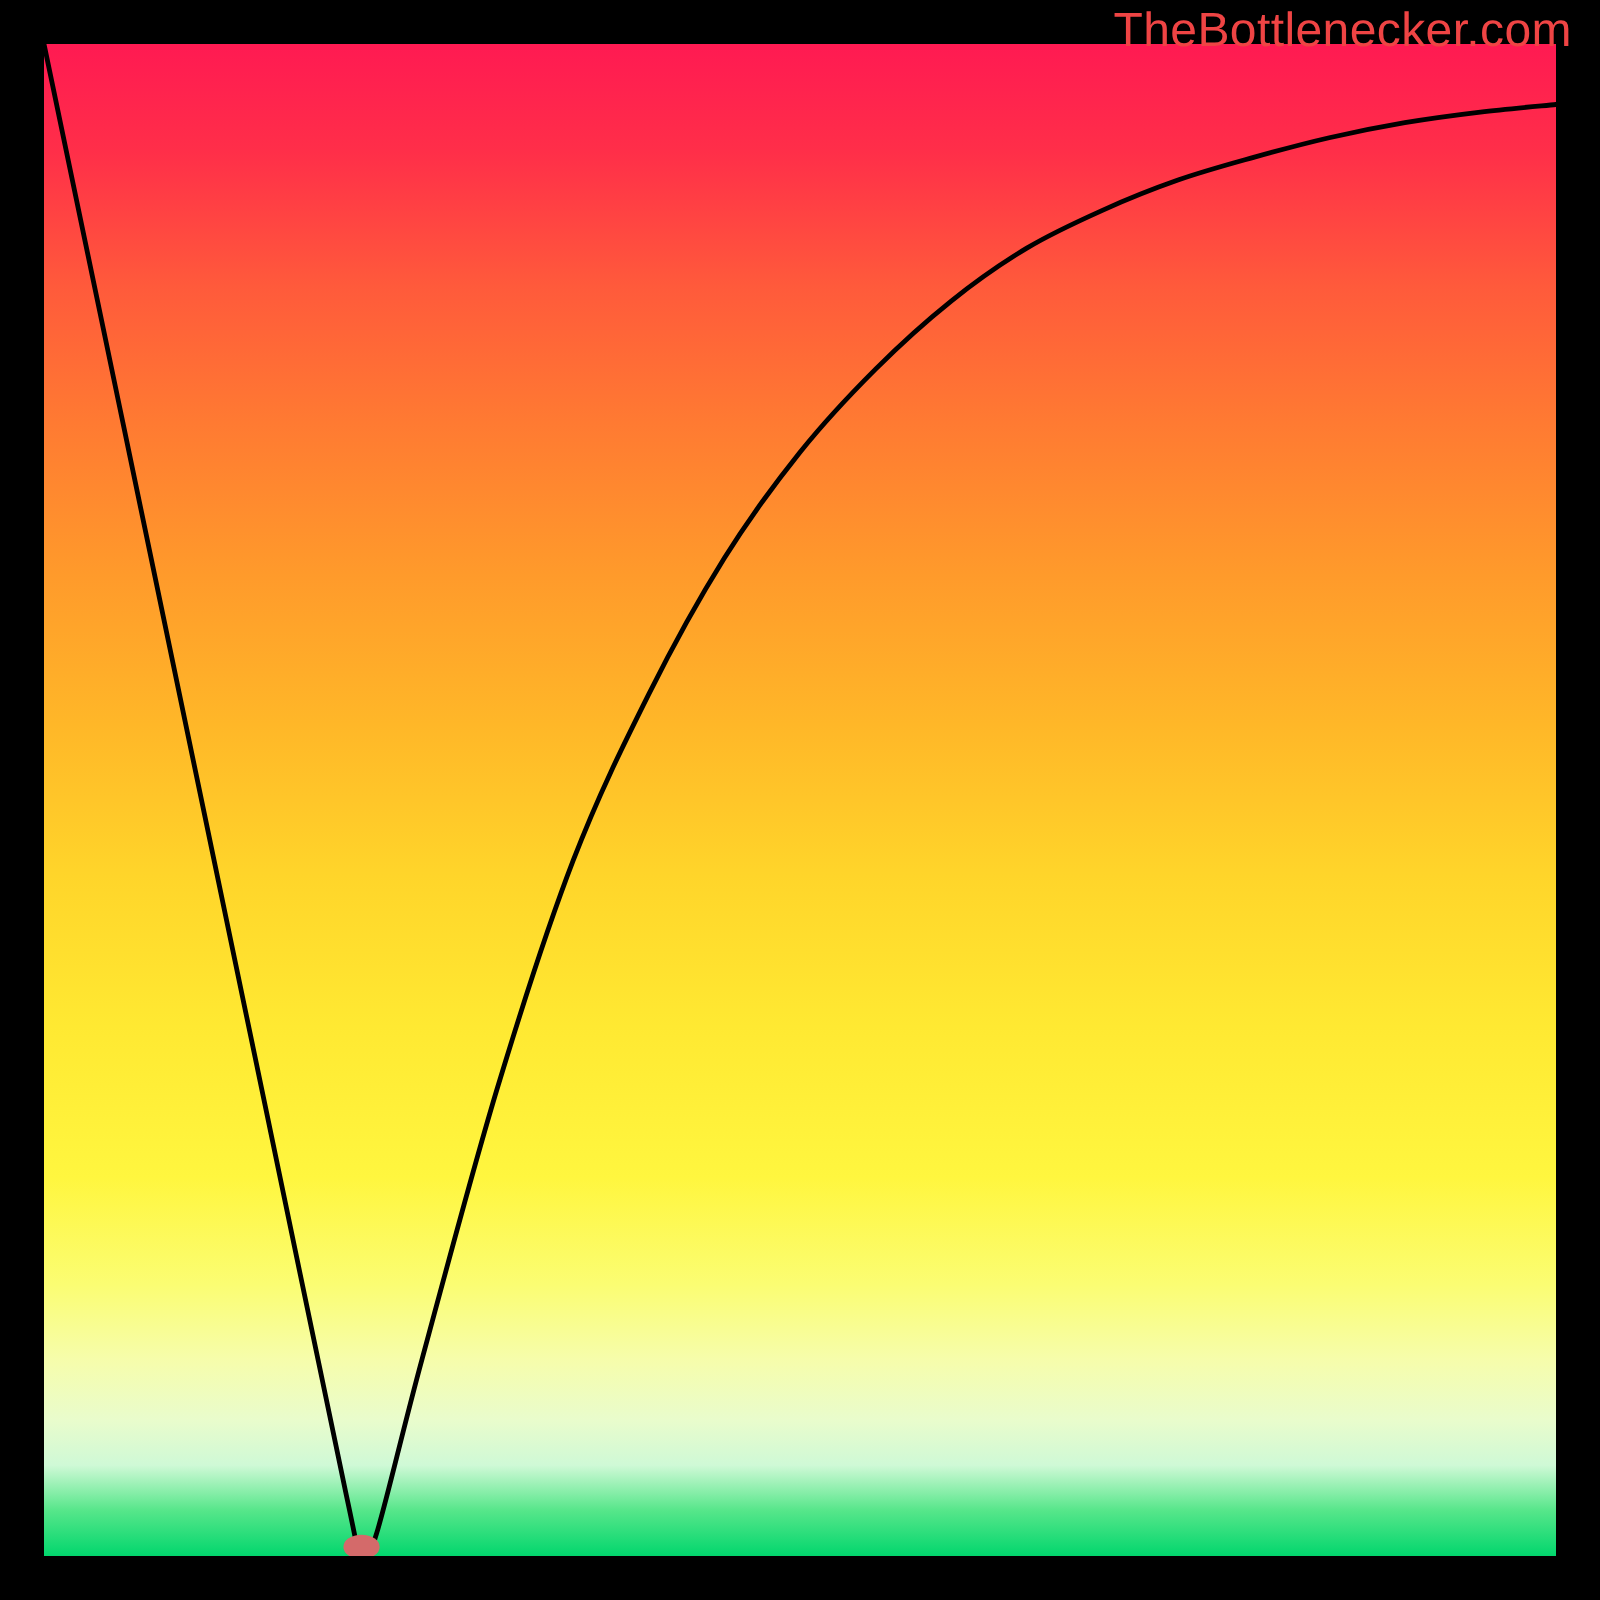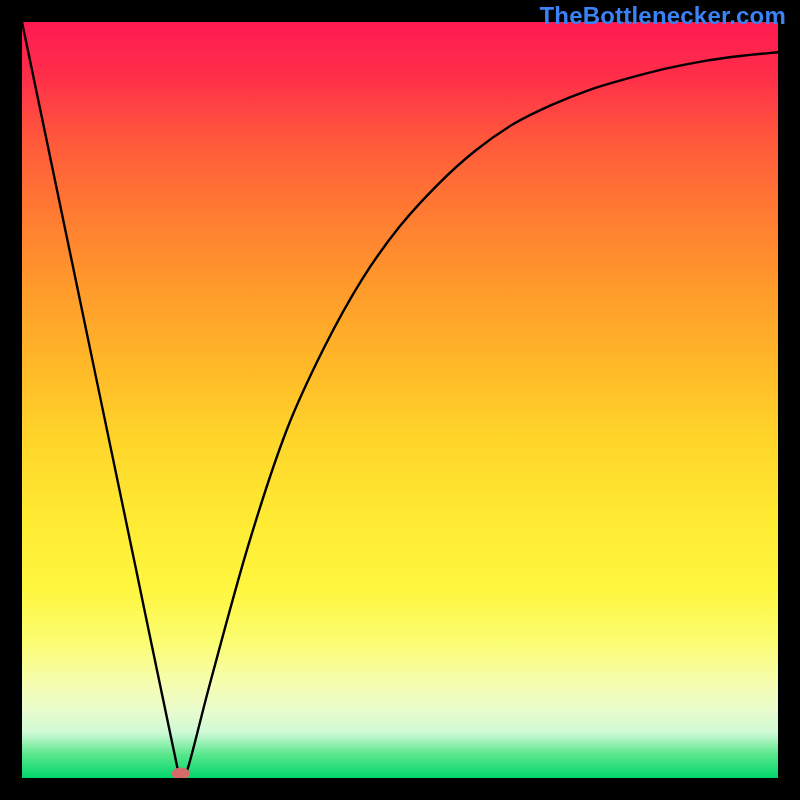--- a/index.html
+++ b/index.html
@@ -14,23 +14,23 @@
   .outer {
     position: relative;
     width: 800px;
     height: 800px;
     background: #000;
   }
   .watermark {
     position: absolute;
     top: 2px;
     right: 14px;
-    color: #3b82f6;
+    color: #ef4444;
     font-size: 24px;
-    font-weight: 700;
+    font-weight: 400;
     letter-spacing: 0.2px;
     z-index: 10;
     user-select: none;
   }
   .plot-box {
     position: absolute;
     left: 22px;
     top: 22px;
     width: 756px;
     height: 756px;

